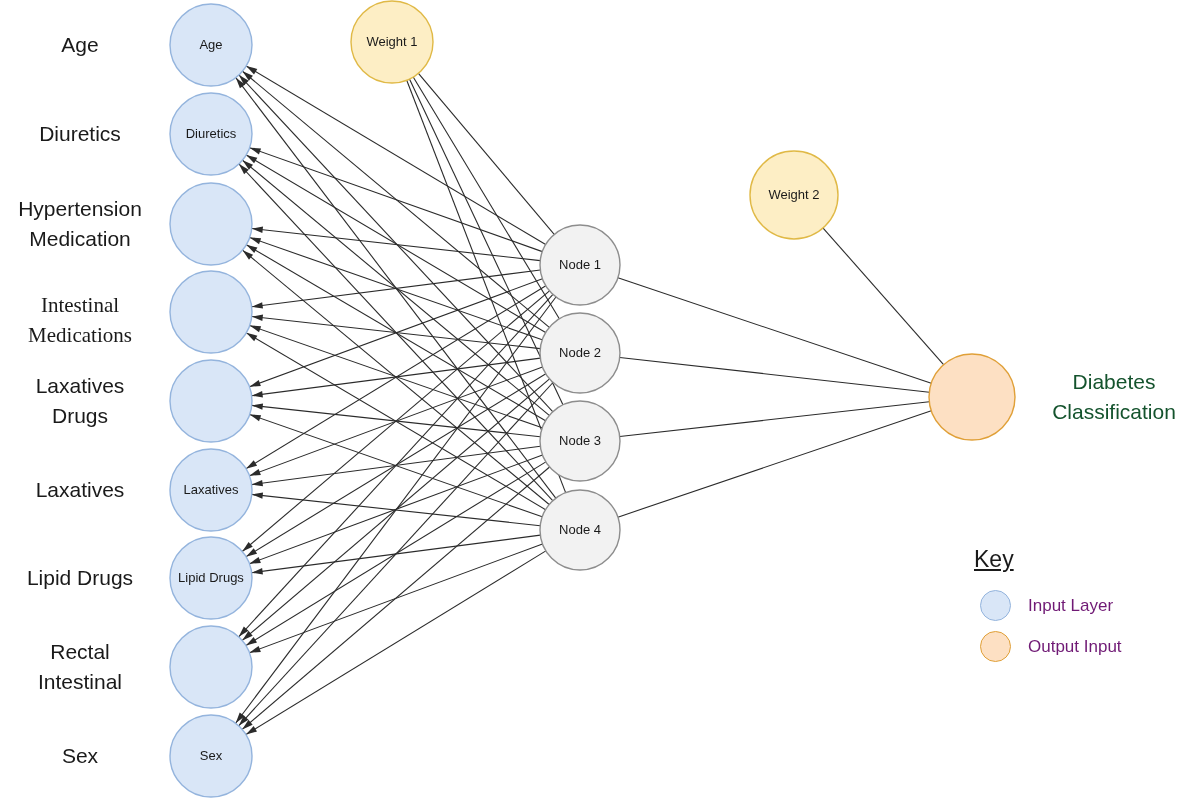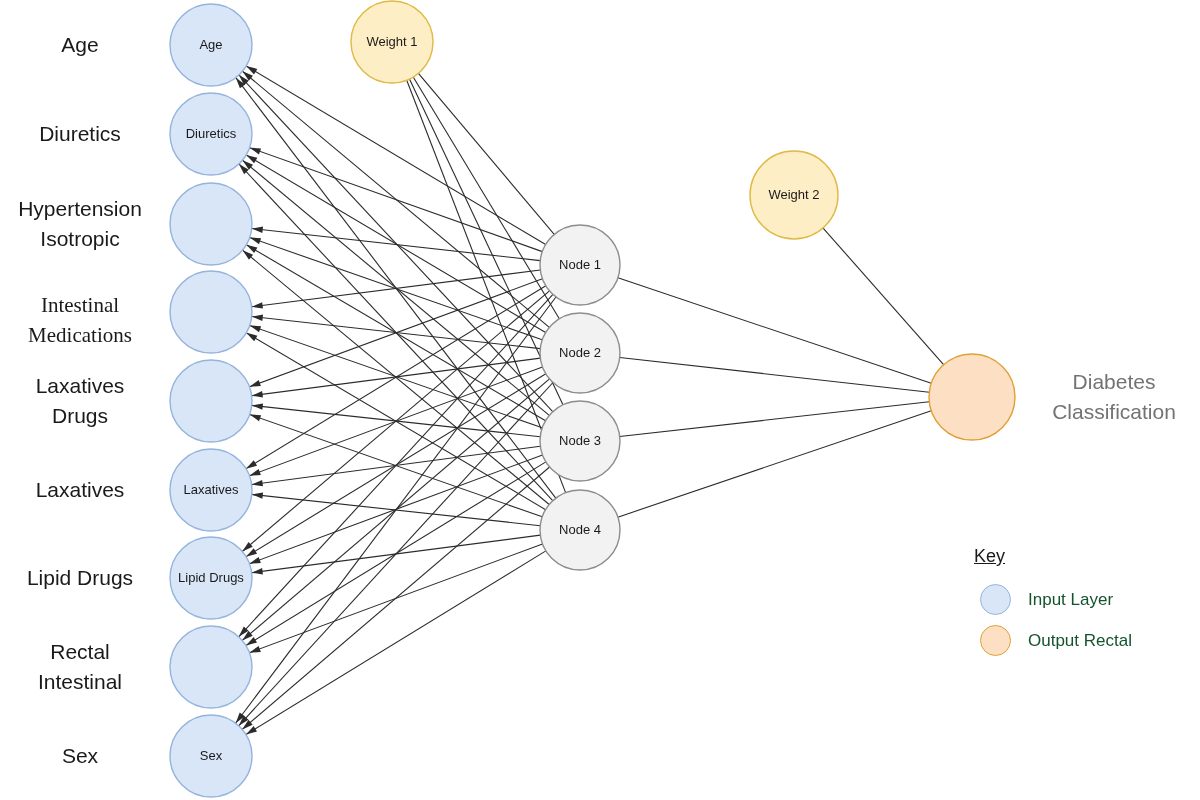--- a/index.html
+++ b/index.html
@@ -63,33 +63,33 @@
     transform: translateY(-50%);
     white-space: pre-line;
   }
   .output-label {
     position: absolute;
     left: 1028px;
     width: 172px;
     text-align: center;
     font-size: 21px;
     line-height: 1.45;
-    color: #737373;
+    color: #14532d;
     transform: translateY(-50%);
     white-space: pre-line;
   }
 
   #key {
     position: absolute;
     left: 972px;
     top: 546px;
     width: 228px;
   }
   #key-title {
-    font-size: 18px;
+    font-size: 23px;
     color: #1a1a1a;
     text-decoration: underline;
     margin: 0 0 12px 2px;
     display: inline-block;
     text-align: center;
   }
   .key-row {
     display: flex;
     align-items: center;
     height: 41px;
@@ -103,21 +103,21 @@
     border-style: solid;
     flex: 0 0 auto;
     margin-left: 8px;
   }
   .k-input  { background: #d9e6f7; border-color: #94b4dd; }
   .k-hidden { background: #f2f2f2; border-color: #8d8d8d; }
   .k-output { background: #fde0c3; border-color: #e0a038; }
   .k-weight { background: #fdeec5; border-color: #e0b946; }
   .key-label {
     font-size: 17px;
-    color: #14532d;
+    color: #701a75;
     margin-left: 17px;
     white-space: nowrap;
   }
 </style>
 </head>
 <body>
 
 <div id="canvas">
 
   <svg id="net-svg" viewBox="0 0 1200 800" xmlns="http://www.w3.org/2000/svg">
@@ -276,21 +276,21 @@
           <circle cx="794" cy="195" r="44" class="node-circle c-weight"></circle>
           <text x="794" y="196" class="node-text">Weight 2</text>
         </g>
       </g>
   </svg>
 
   <div id="input-labels">
       <div class="input-label" style="top: 45px;">Age</div>
       <div class="input-label" style="top: 134px;">Diuretics</div>
       <div class="input-label" style="top: 224px;">Hypertension
-Isotropic</div>
+Medication</div>
       <div class="input-label" style="top: 320px; font-family: Liberation Serif, serif;">Intestinal
 Medications</div>
       <div class="input-label" style="top: 401px;">Laxatives
 Drugs</div>
       <div class="input-label" style="top: 490px;">Laxatives</div>
       <div class="input-label" style="top: 578px;">Lipid Drugs</div>
       <div class="input-label" style="top: 667px;">Rectal
 Intestinal</div>
       <div class="input-label" style="top: 756px;">Sex</div>
     </div>
@@ -300,18 +300,18 @@
 
   <div id="key">
     <div id="key-title">Key</div>
     <div id="key-rows">
         <div class="key-row">
           <div class="key-swatch k-input"></div>
           <div class="key-label">Input Layer</div>
         </div>
         <div class="key-row">
           <div class="key-swatch k-output"></div>
-          <div class="key-label">Output Rectal</div>
+          <div class="key-label">Output Input</div>
         </div>
       </div>
   </div>
 
 </div>
 
 </body></html>

